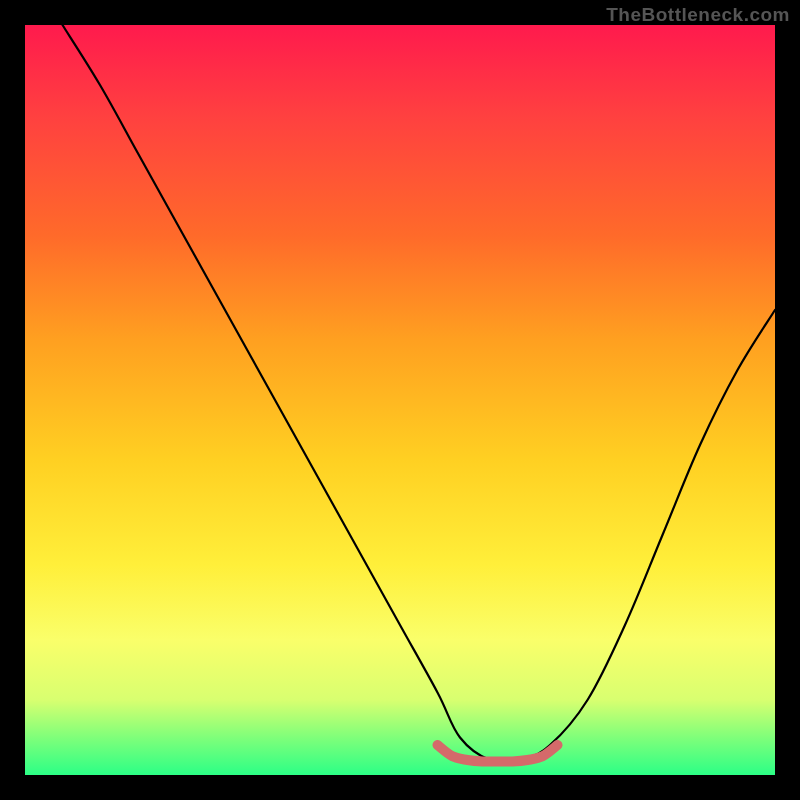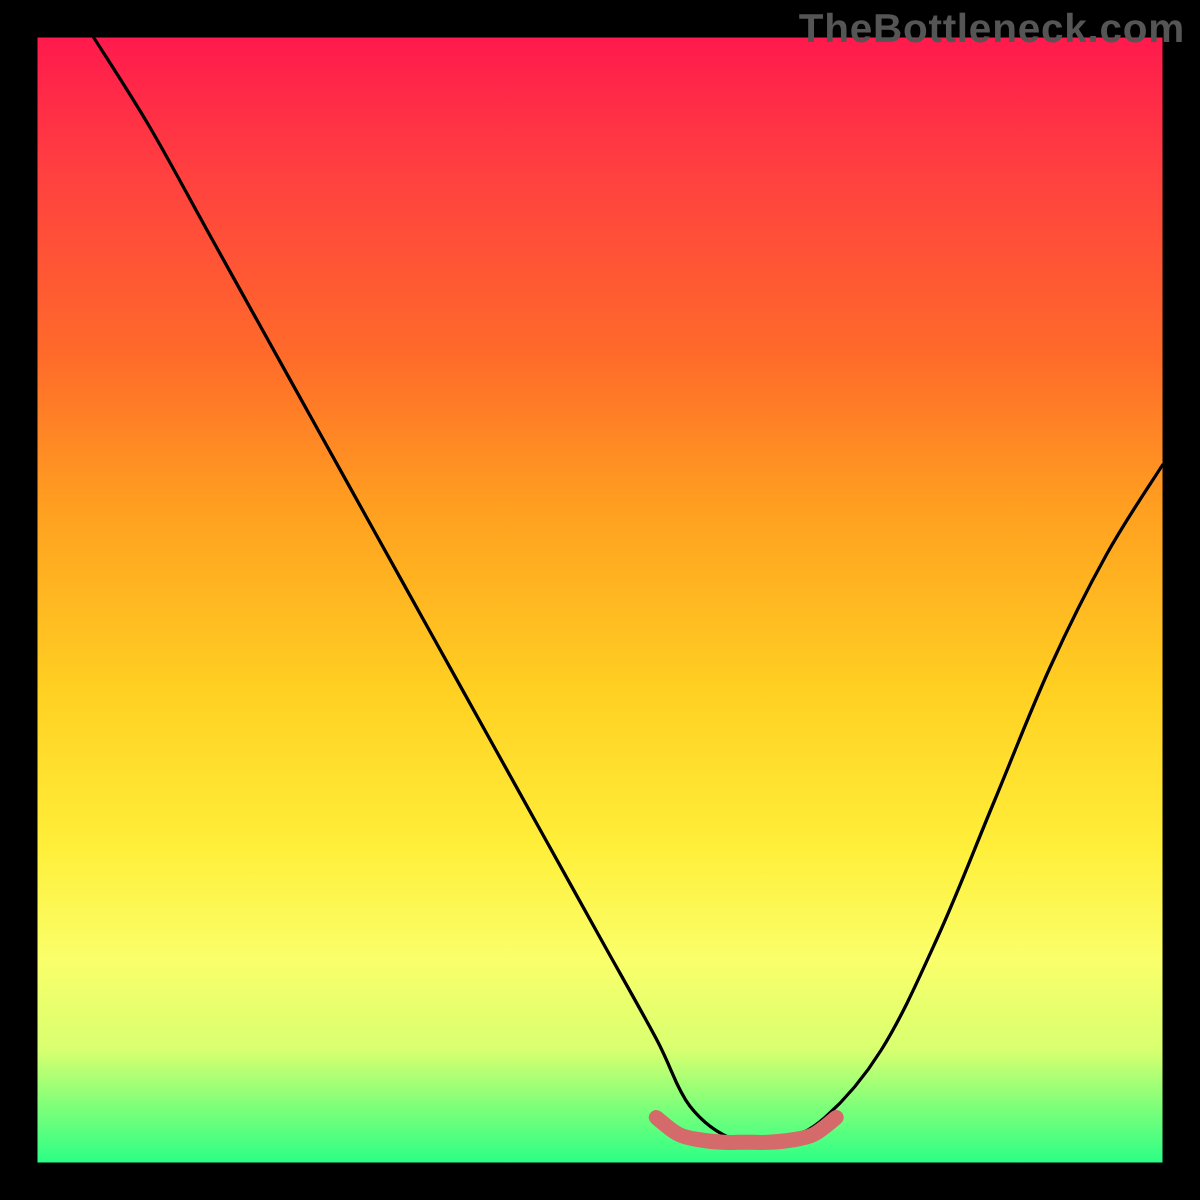--- a/index.html
+++ b/index.html
@@ -14,21 +14,21 @@
     position: relative;
     width: 800px;
     height: 800px;
     background: #000;
   }
   .watermark {
     position: absolute;
     top: 4px;
     right: 10px;
     color: #555;
-    font-size: 27px;
+    font-size: 19px;
     font-weight: bold;
     letter-spacing: 0.5px;
     z-index: 10;
   }
   .plot {
     position: absolute;
     left: 25px;
     top: 25px;
     width: 750px;
     height: 750px;

